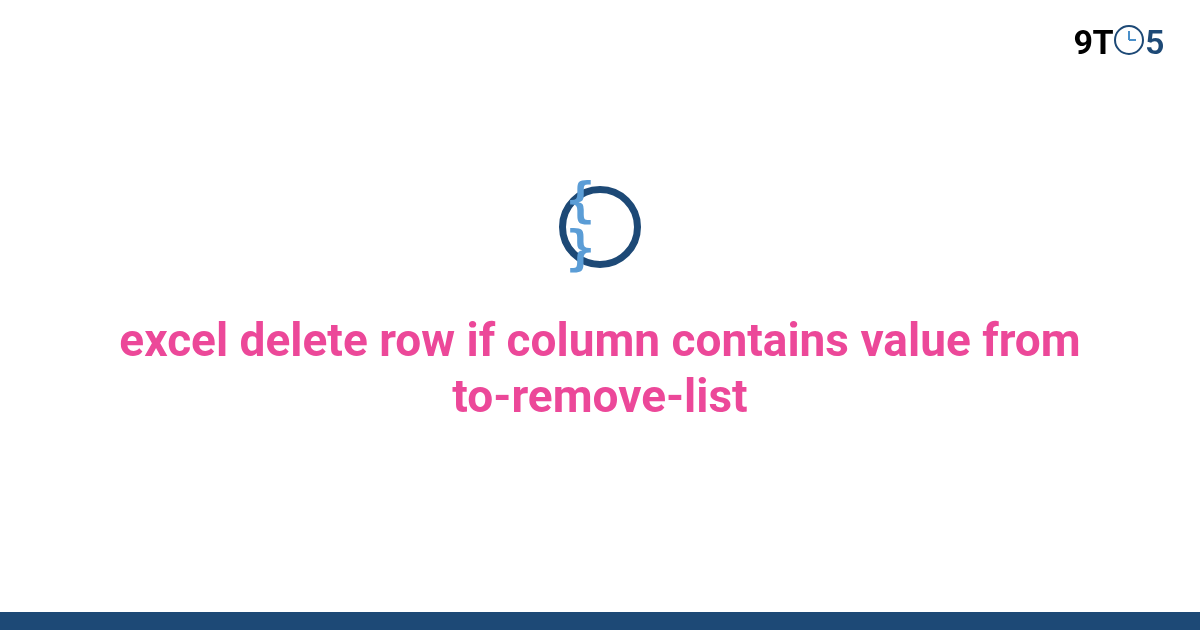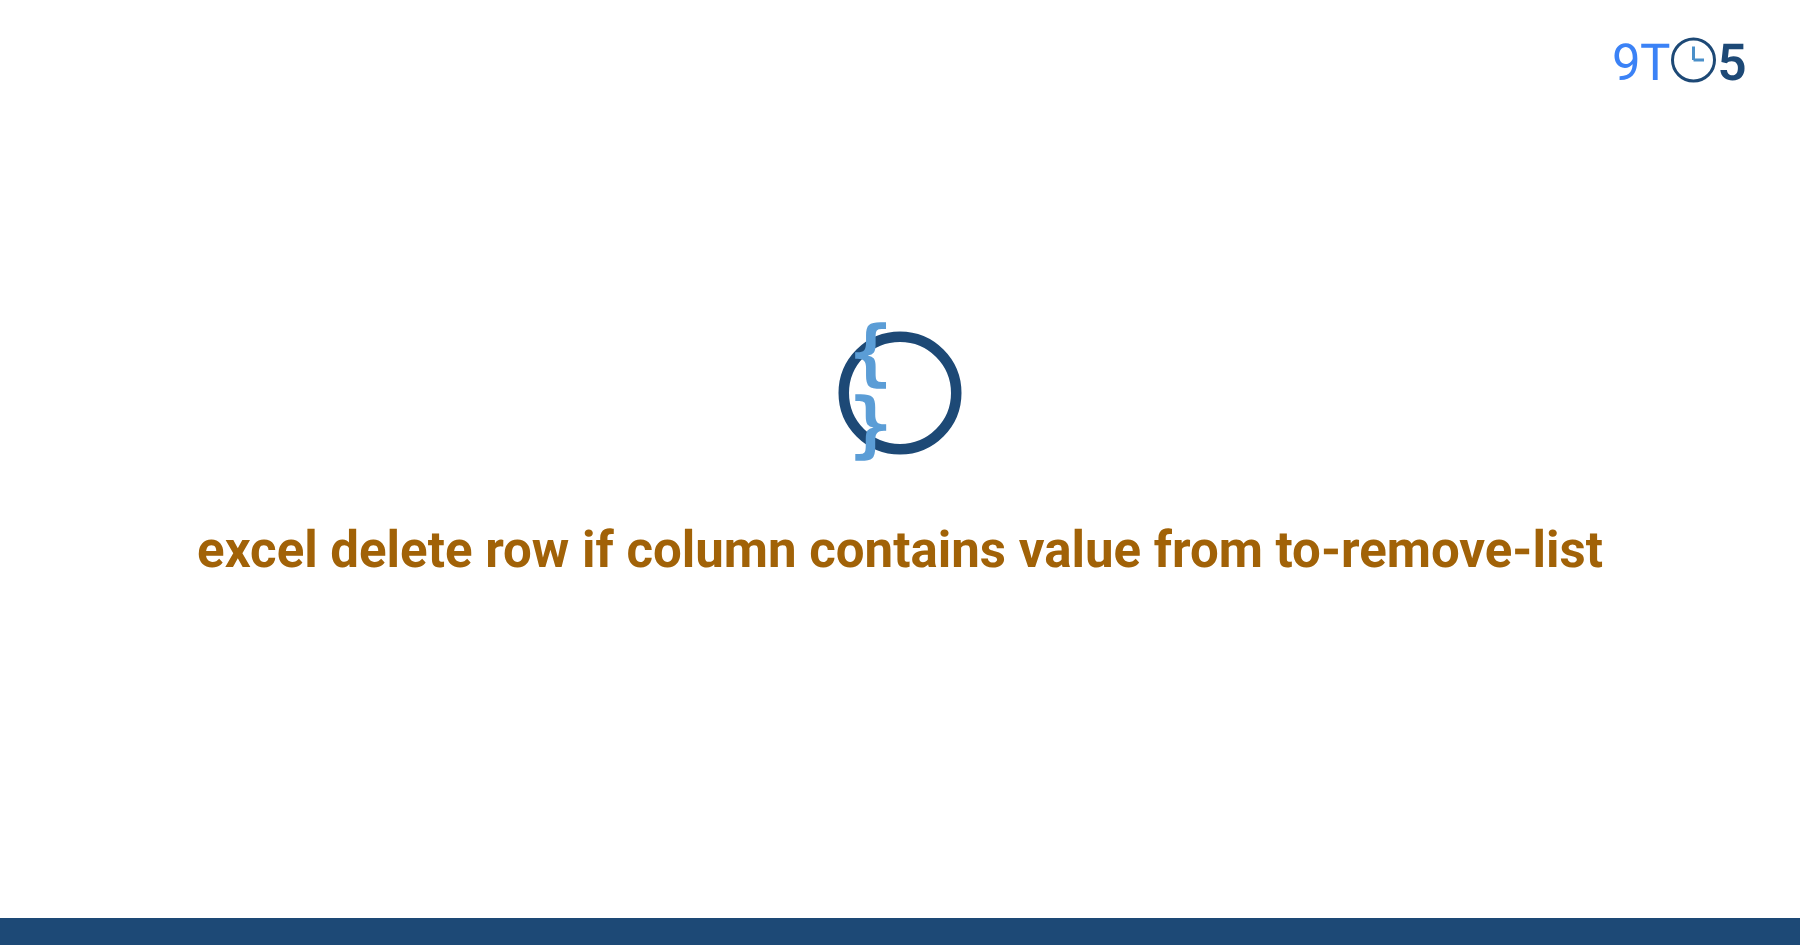--- a/index.html
+++ b/index.html
@@ -23,22 +23,22 @@
       align-items: center;
     }
     .brand-logo {
       font-size: 34px;
       font-weight: 500;
       letter-spacing: -0.5px;
       display: flex;
       align-items: center;
     }
     .brand-9t {
-      color: #3b82f6;
-      font-weight: 400;
+      color: #000000;
+      font-weight: 700;
     }
     .brand-clock {
       display: inline-flex;
       align-items: center;
       justify-content: center;
       width: 30px;
       height: 30px;
       border: 2.5px solid #1d4976;
       border-radius: 50%;
       margin: 0 1px;
@@ -102,23 +102,23 @@
       font-size: 48px;
       font-weight: 700;
       color: #5b9dd6;
       letter-spacing: -4px;
       line-height: 1;
       position: relative;
       top: -3px;
       font-family: Consolas, Monaco, monospace;
     }
     .title {
-      font-size: 34px;
+      font-size: 46px;
       font-weight: 700;
-      color: #a16207;
+      color: #ec4899;
       text-align: center;
       line-height: 1.22;
       max-width: 1000px;
     }
     .footer-bar {
       position: absolute;
       bottom: 0;
       left: 0;
       width: 100%;
       height: 18px;

